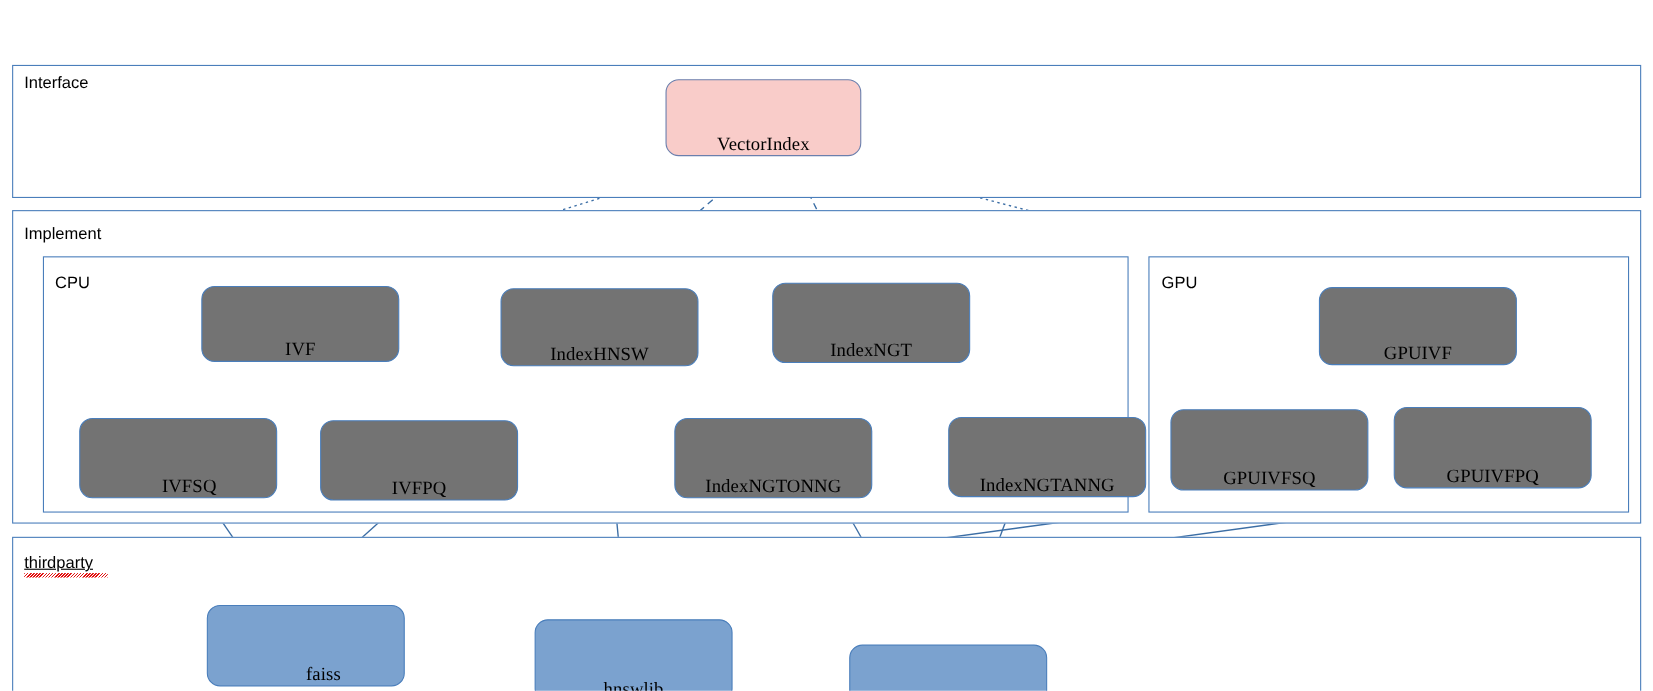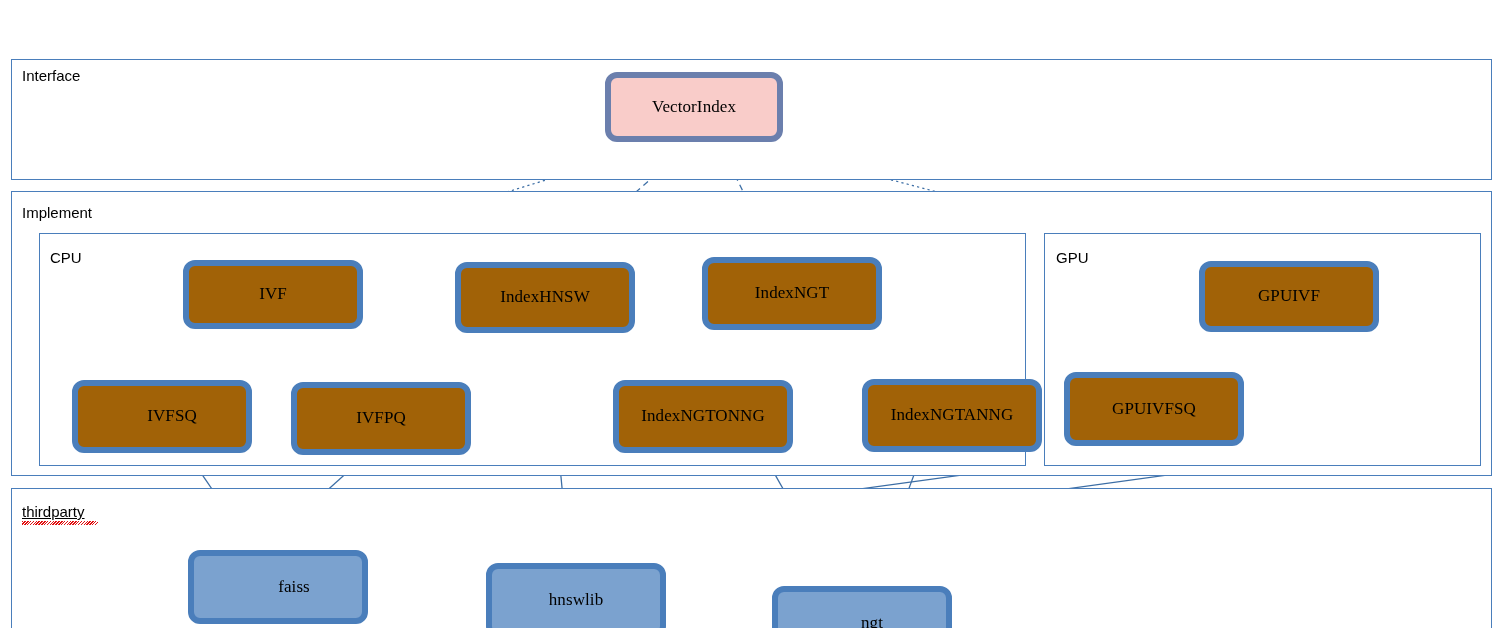--- a/index.html
+++ b/index.html
@@ -34,31 +34,31 @@
     background:
       repeating-linear-gradient(135deg,
         #e00000 0px,#e00000 1px,transparent 1px,transparent 2px);
     opacity:.95;
   }
 
   
   .node{
     position:absolute;
     box-sizing:border-box;
-    border:6px solid #b91c1c;
+    border:1px solid #b91c1c;
     border-radius:12px;
-    display:flex;align-items:center;justify-content:center;
+    display:flex;align-items:flex-end;justify-content:center;
     text-align:center;
     font-size:17px;
     color:#000000;
     line-height:1.1;
     letter-spacing:.1px;
   }
   .node.pink{background:#f9ccc9;border-color:#6b7fad;}
-  .node.green{background:#a16207;border-color:#4a7ebb;}
+  .node.green{background:#737373;border-color:#4a7ebb;}
   .node.blue{background:#7ba2cf;border-color:#4a7ebb;}
 
   
   #edges{position:absolute;left:0;top:0;width:1503px;height:628px;pointer-events:none;}
 </style>
 </head>
 <body>
 
 <div id="stage">
   <svg id="edges" viewBox="0 0 1503 628" xmlns="http://www.w3.org/2000/svg">
@@ -165,20 +165,23 @@
     </div>
     <div class="node green" style="left: 613px; top: 332px; width: 180px; height: 73px;">
       <span>IndexNGTONNG</span>
     </div>
     <div class="node green" style="left: 862px; top: 331px; width: 180px; height: 73px;">
       <span>IndexNGTANNG</span>
     </div>
     <div class="node green" style="left: 1064px; top: 324px; width: 180px; height: 74px;">
       <span>GPUIVFSQ</span>
     </div>
+    <div class="node green" style="left: 1267px; top: 322px; width: 180px; height: 74px;">
+      <span>GPUIVFPQ</span>
+    </div>
     <div class="node blue" style="left: 188px; top: 502px; width: 180px; height: 74px; padding-left: 32px;">
       <span>faiss</span>
     </div>
     <div class="node blue" style="left: 486px; top: 515px; width: 180px; height: 75px;">
       <span>hnswlib</span>
     </div>
     <div class="node blue" style="left: 772px; top: 538px; width: 180px; height: 75px; padding-left: 20px;">
       <span>ngt</span>
     </div>
   </div>

